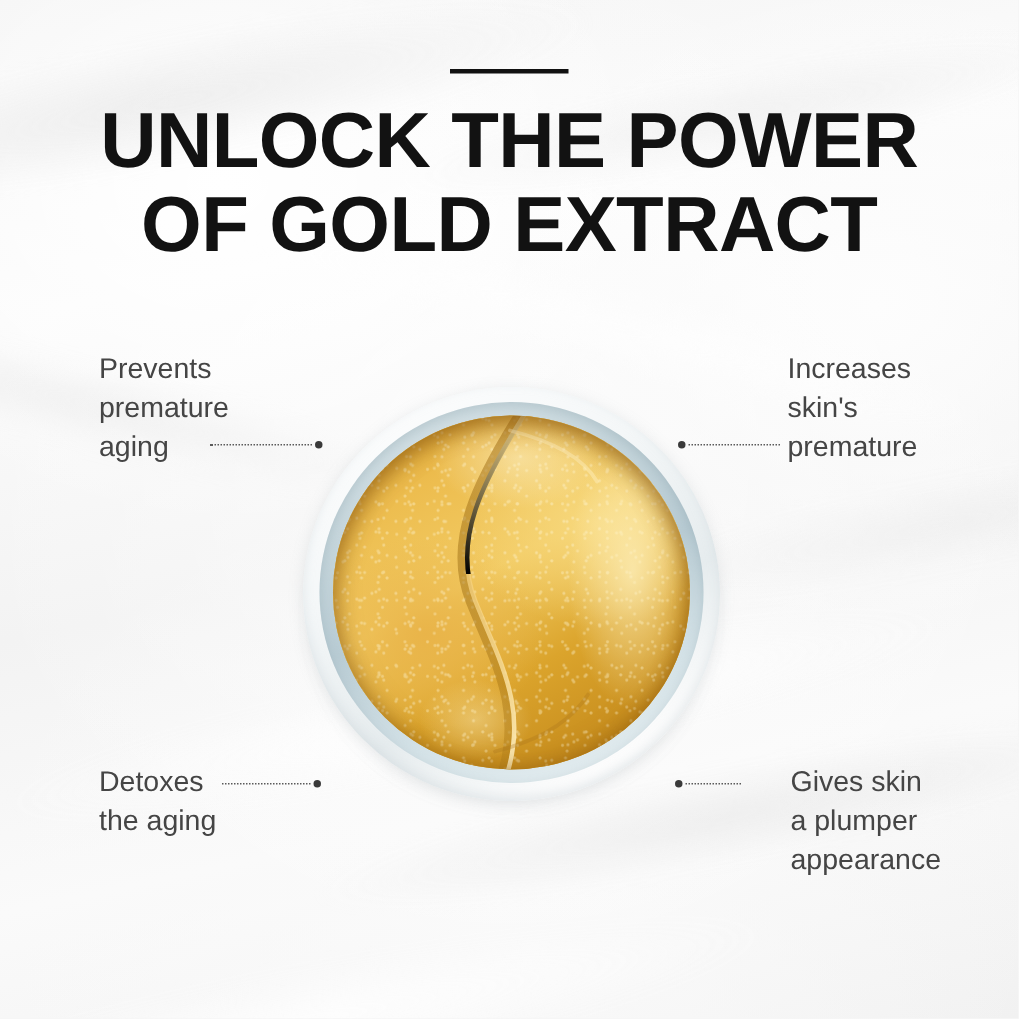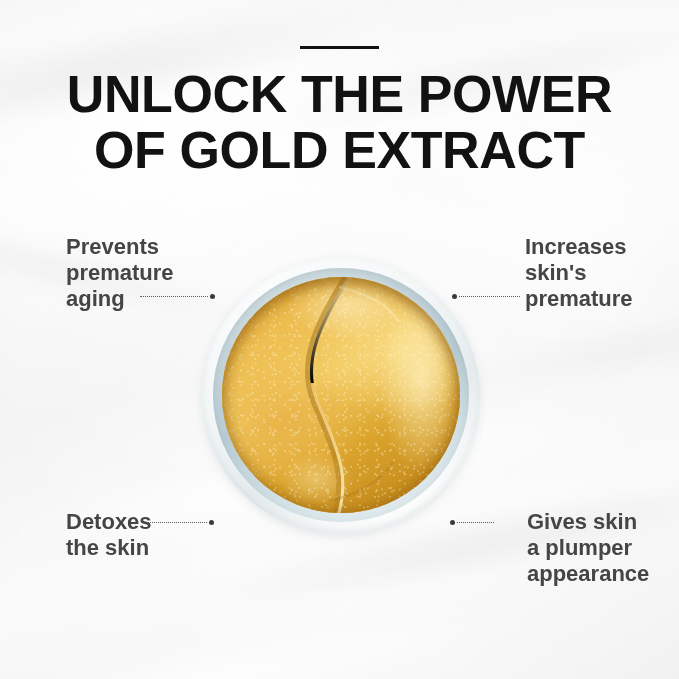--- a/index.html
+++ b/index.html
@@ -196,24 +196,23 @@
     position: absolute;
     inset: 0;
   }
   .patch-split svg { display: block; width: 100%; height: 100%; }
 
   
   .callout {
     position: absolute;
     color: #454545;
     font-family: "Liberation Sans", sans-serif;
-    font-size: 22px;
+    font-size: 19px;
     line-height: 26px;
     white-space: pre-line;
-    font-weight: bold;
   }
   .callout.left  { text-align: left; }
   .callout.right { text-align: left; }
 
   .leader {
     position: absolute;
     height: 9px;
     display: flex;
     align-items: center;
   }
@@ -297,21 +296,21 @@
 
   <div class="callout right" style="left:525px; top:234px; width:140px;">Increases
 skin's
 premature</div>
   <div class="leader to-left" style="left:452px; top:292px; width:68px;">
     <span class="knob"></span>
     <span class="dash"></span>
   </div>
 
   <div class="callout left" style="left:66px; top:509px; width:140px;">Detoxes
-the skin</div>
+the aging</div>
   <div class="leader to-right" style="left:148px; top:518px; width:66px;">
     <span class="dash"></span>
     <span class="knob"></span>
   </div>
 
   <div class="callout right" style="left:501px; top:509px; width:160px;margin-left:26px;">Gives skin
 a plumper
 appearance</div>
   <div class="leader to-left" style="left:450px; top:518px; width:44px;">
     <span class="knob"></span>

